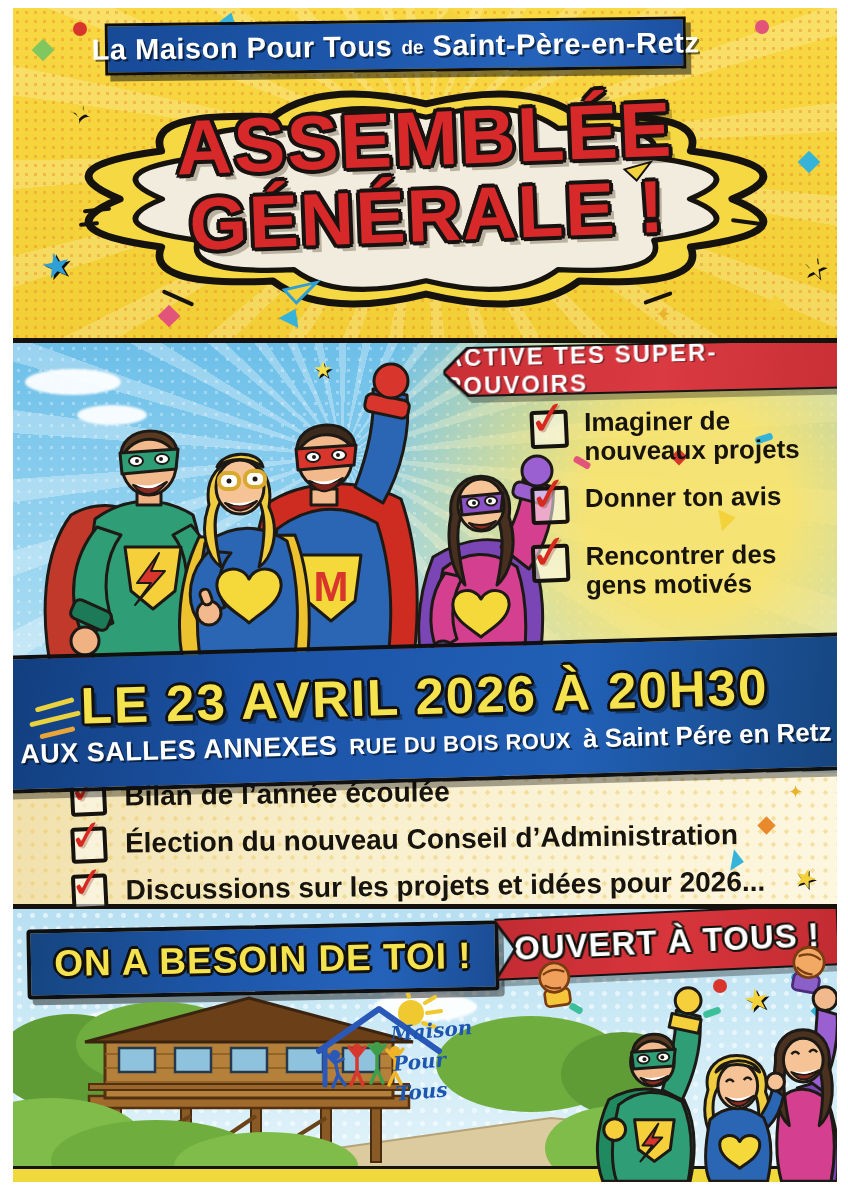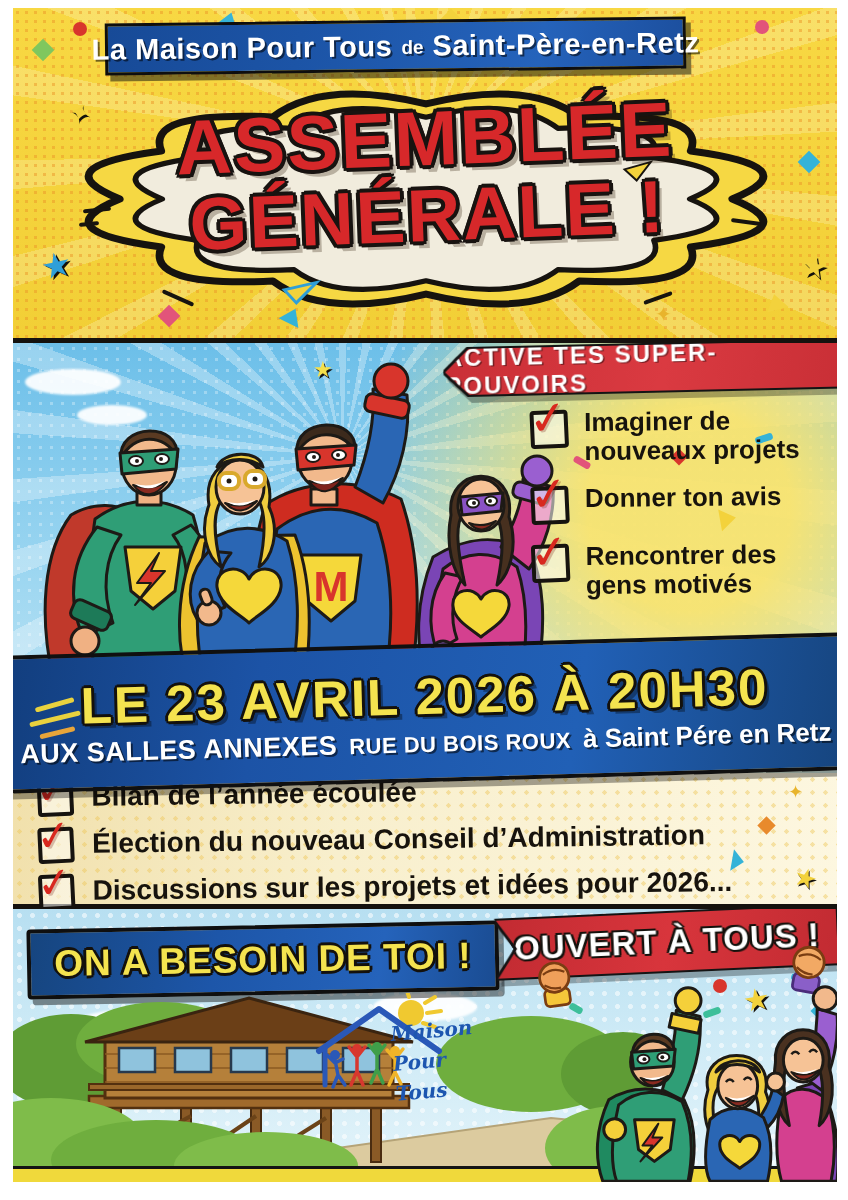--- a/index.html
+++ b/index.html
@@ -90,21 +90,21 @@
   .d-city{font-size:26px;}
   .dash-y{position:absolute;background:#e9d23e;height:5px;border-radius:3px;}
 
   
   .agenda{position:absolute;left:0;top:765px;width:100%;height:136px;
       border-bottom:5px solid #15120e;
       background:
         radial-gradient(circle,rgba(238,198,88,.45) 2px,transparent 2.3px) 0 0/13px 13px,
         linear-gradient(100deg,#f1e0ab,#f8efcd 40%,#fdf7e0);
       display:flex;flex-direction:column;justify-content:center;gap:9px;
-      padding-left:25px;box-sizing:border-box;}
+      padding-left:58px;box-sizing:border-box;}
   .agenda-inner{display:flex;flex-direction:column;gap:9px;transform:rotate(-.8deg);}
   .agenda .chk{gap:18px;align-items:center;}
   .agenda .chk .box{width:28px;height:28px;}
   .agenda .chk .tick{font-size:42px;top:-16px;}
   .agenda .chk .lbl{font-size:28px;}
 
   
   .sec-bottom{position:absolute;left:0;top:901px;width:100%;bottom:0;overflow:hidden;
       background:
         radial-gradient(circle,rgba(255,255,255,.55) 2.2px,transparent 2.5px) 0 0/13px 13px,

